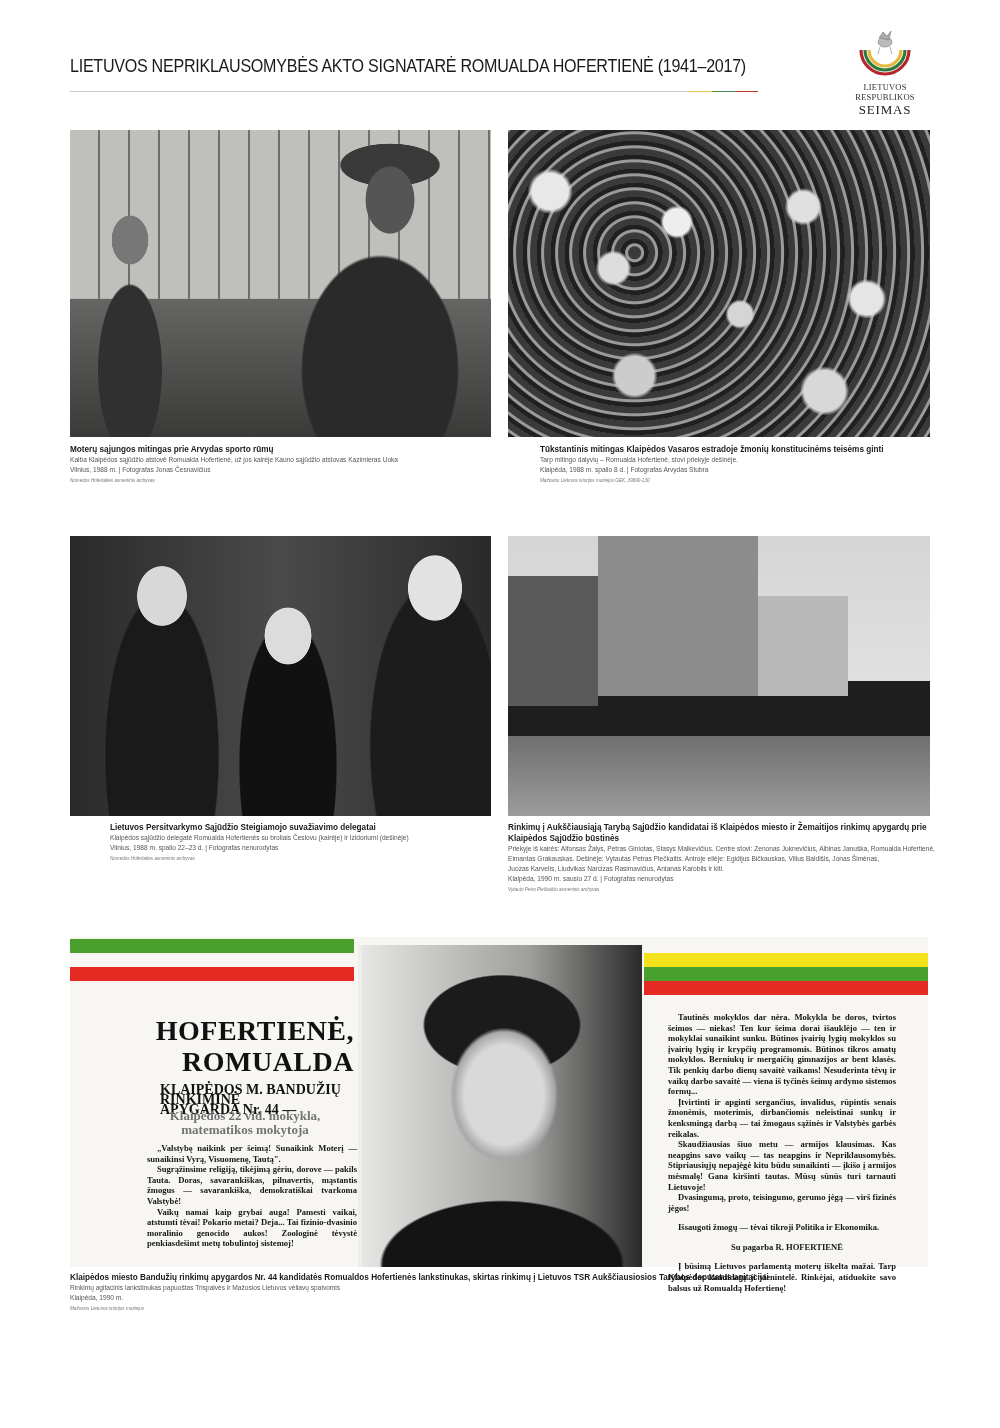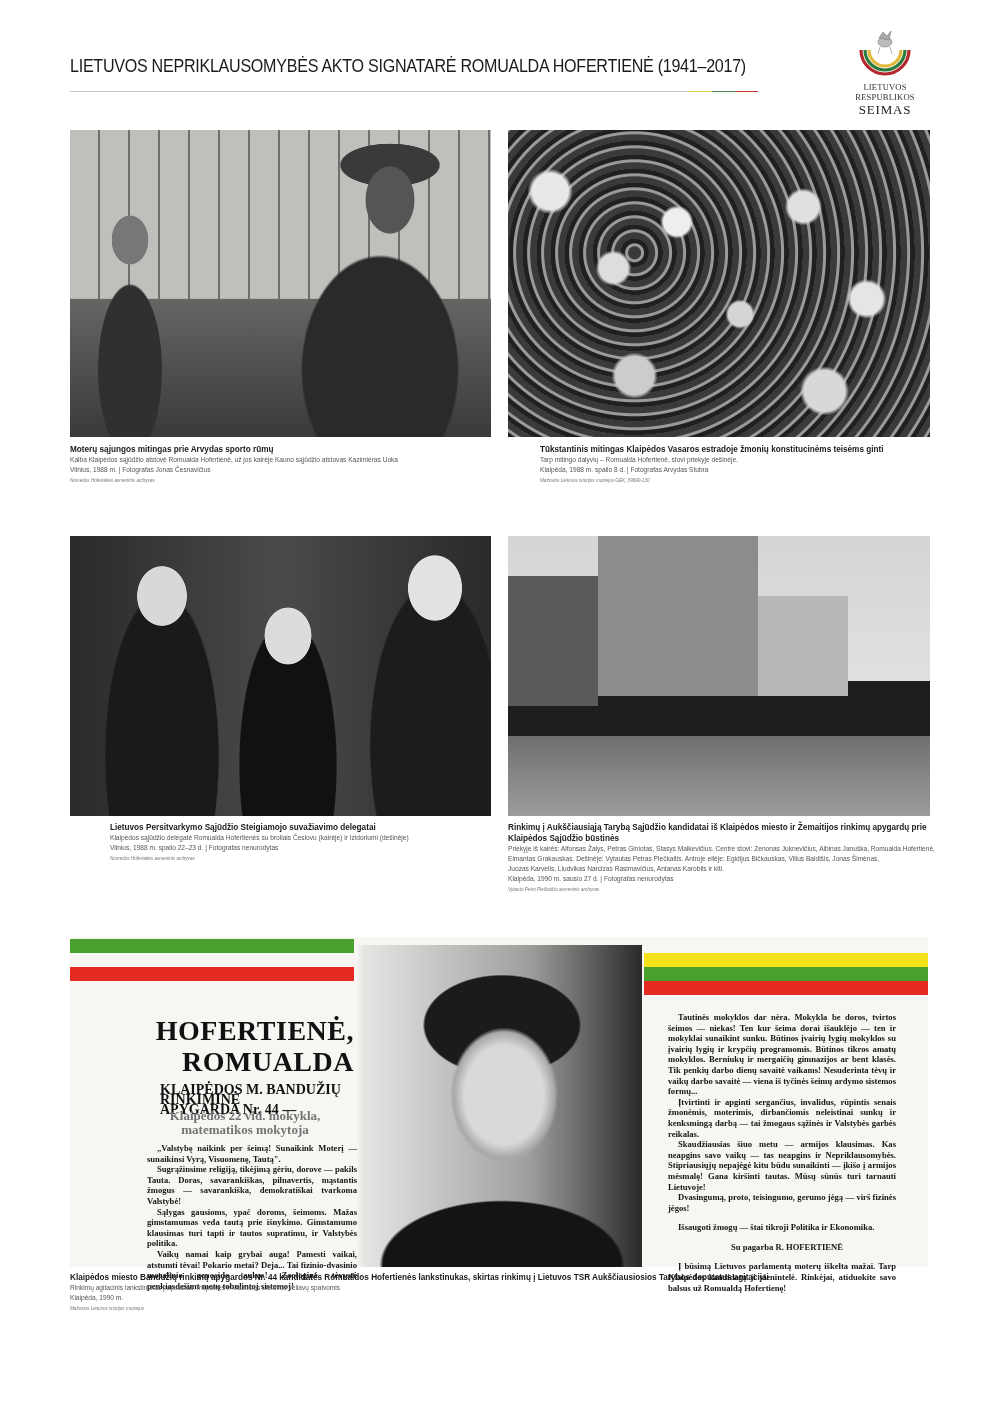--- a/index.html
+++ b/index.html
@@ -176,38 +176,37 @@
       <div>KLAIPĖDOS M. BANDUŽIŲ RINKIMINĖ</div>
       <div>APYGARDA Nr. 44 —</div>
     </div>
     <div class="leaf-school">
       <div>Klaipėdos 22 vid. mokykla,</div>
       <div>matematikos mokytoja</div>
     </div>
     <div class="leaf-body">
       <p>„Valstybę naikink per šeimą! Sunaikink Moterį — sunaikinsi Vyrą, Visuomenę, Tautą".</p>
       <p>Sugrąžinsime religiją, tikėjimą gėriu, dorove — pakils Tauta. Doras, savarankiškas, pilnavertis, mąstantis žmogus — savarankiška, demokratiškai tvarkoma Valstybė!</p>
-      <p>Sąlygas gausioms, ypač doroms, šeimoms. Mažas gimstamumas veda tautą prie išnykimo. Gimstamumo klausimas turi tapti ir tautos supratimu, ir Valstybės politika.</p>
       <p>Vaikų namai kaip grybai auga! Pamesti vaikai, atstumti tėvai! Pokario metai? Deja... Tai fizinio-dvasinio moralinio genocido aukos! Zoologinė tėvystė penkiasdešimt metų tobulintoj sistemoj!</p>
     </div>
   </div>
 
   <div class="leaf-photo"></div>
 
   <div class="leaf-right">
     <div class="stripe" style="left:2px; top:0; width:284px; background:#f3e21a;"></div>
     <div class="stripe" style="left:2px; top:14px; width:284px; background:#4aa02c;"></div>
     <div class="stripe" style="left:2px; top:28px; width:284px; background:#e52a24;"></div>
 
     <div class="leaf-body">
       <p>Tautinės mokyklos dar nėra. Mokykla be doros, tvirtos šeimos — niekas! Ten kur šeima dorai išauklėjo — ten ir mokyklai sunaikint sunku. Būtinos įvairių lygių mokyklos su įvairių lygių ir krypčių programomis. Būtinos tikros amatų mokyklos. Berniukų ir mergaičių gimnazijos ar bent klasės. Tik penkių darbo dienų savaitė vaikams! Nesuderinta tėvų ir vaikų darbo savaitė — viena iš tyčinės šeimų ardymo sistemos formų...</p>
       <p>Įtvirtinti ir apginti sergančius, invalidus, rūpintis senais žmonėmis, moterimis, dirbančiomis neleistinai sunkų ir kenksmingą darbą — tai žmogaus sąžinės ir Valstybės garbės reikalas.</p>
       <p>Skaudžiausias šiuo metu — armijos klausimas. Kas neapgins savo vaikų — tas neapgins ir Nepriklausomybės. Stipriausiųjų nepajėgė kitu būdu sunaikinti — įkišo į armijos mėsmalę! Gana kiršinti tautas. Mūsų sūnūs turi tarnauti Lietuvoje!</p>
       <p>Dvasingumą, proto, teisingumo, gerumo jėgą — virš fizinės jėgos!</p>
-      <p class="gap">Išsaugoti žmogų — štai tikroji Politika ir Ekonomika.</p>
+      <p class="gap">Išsaugoti žmogų — tėvai tikroji Politika ir Ekonomika.</p>
       <p class="sign">Su pagarba R. HOFERTIENĖ</p>
       <p class="gap">Į būsimą Lietuvos parlamentą moterų iškelta mažai. Tarp Klaipėdos kandidatų ji vienintelė. Rinkėjai, atiduokite savo balsus už Romualdą Hofertienę!</p>
     </div>
   </div>
 </div>
 
 <div class="cap bottom-cap">
   <div class="cap-title">Klaipėdos miesto Bandužių rinkimų apygardos Nr. 44 kandidatės Romualdos Hofertienės lankstinukas, skirtas rinkimų į Lietuvos TSR Aukščiausiosios Tarybos deputatus agitacijai</div>
   <div class="cap-line">Rinkimų agitacinis lankstinukas papuoštas Trispalvės ir Mažosios Lietuvos vėliavų spalvomis</div>
   <div class="cap-line">Klaipėda, 1990 m.</div>

